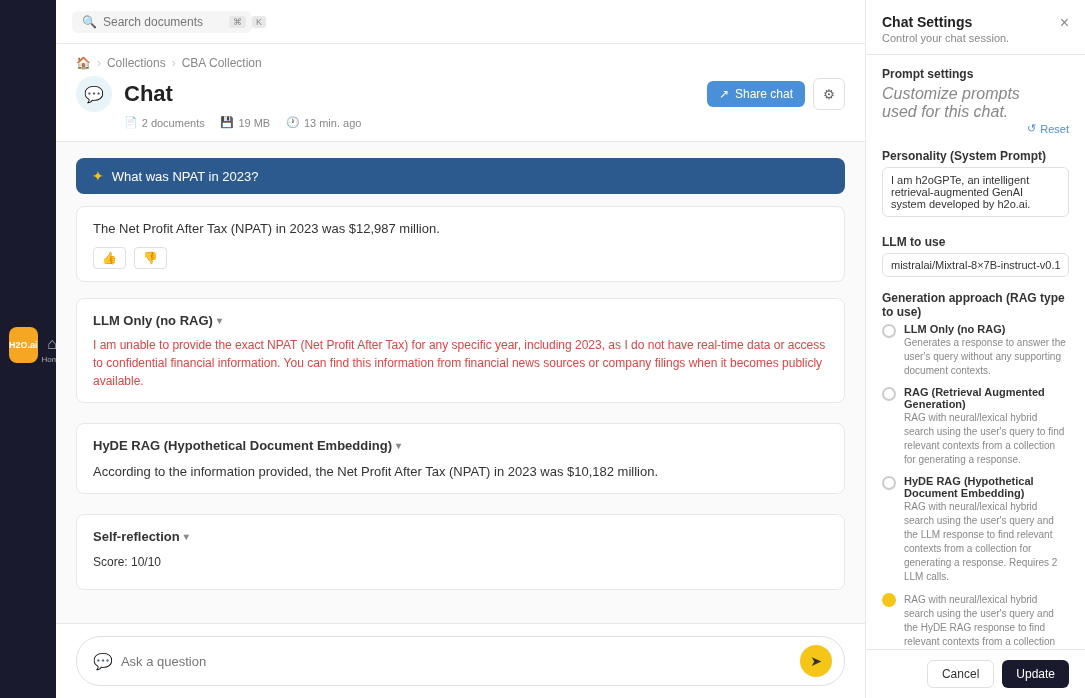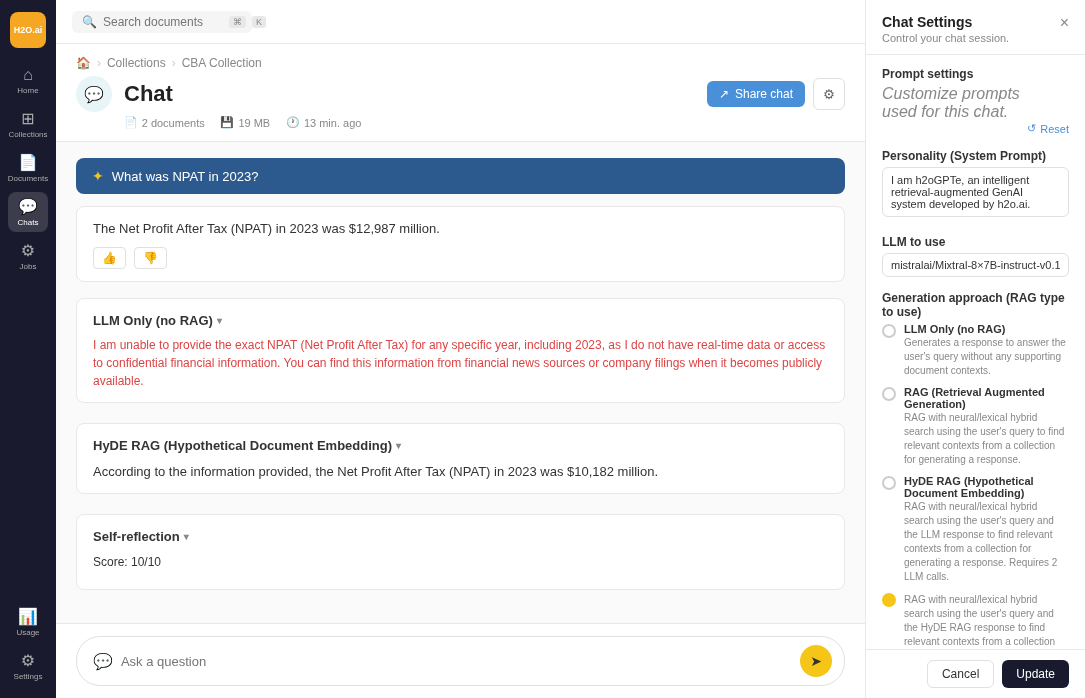--- a/index.html
+++ b/index.html
@@ -1,19 +1,19 @@
 <!DOCTYPE html>
 <html><head>
   <meta charset="utf-8">
   <style>
     * { box-sizing: border-box; margin: 0; padding: 0; }
     body { font-family: -apple-system, BlinkMacSystemFont, 'Segoe UI', sans-serif; background: #f5f5f5; display: flex; height: 698px; width: 1085px; overflow: hidden; }
 
     
-    .sidebar { width: 56px; background: #1a1a2e; display: flex; flex-direction: column; align-items: center; padding: 12px 9px; gap: 4px; flex-shrink: 0; }
+    .sidebar { width: 56px; background: #1a1a2e; display: flex; flex-direction: row; align-items: center; padding: 12px 9px; gap: 4px; flex-shrink: 0; }
     .sidebar-logo { width: 36px; height: 36px; background: #f5a623; border-radius: 8px; display: flex; align-items: center; justify-content: center; margin-bottom: 8px; }
     .sidebar-logo span { color: white; font-size: 9px; font-weight: 700; }
     .sidebar-item { width: 40px; height: 40px; border-radius: 8px; display: flex; flex-direction: column; align-items: center; justify-content: center; cursor: pointer; gap: 2px; }
     .sidebar-item.active { background: rgba(255,255,255,0.15); }
     .sidebar-item .icon { font-size: 16px; color: #aaa; }
     .sidebar-item.active .icon { color: white; }
     .sidebar-item .label { font-size: 8px; color: #aaa; }
     .sidebar-item.active .label { color: white; }
     .sidebar-spacer { flex: 1; }
 

